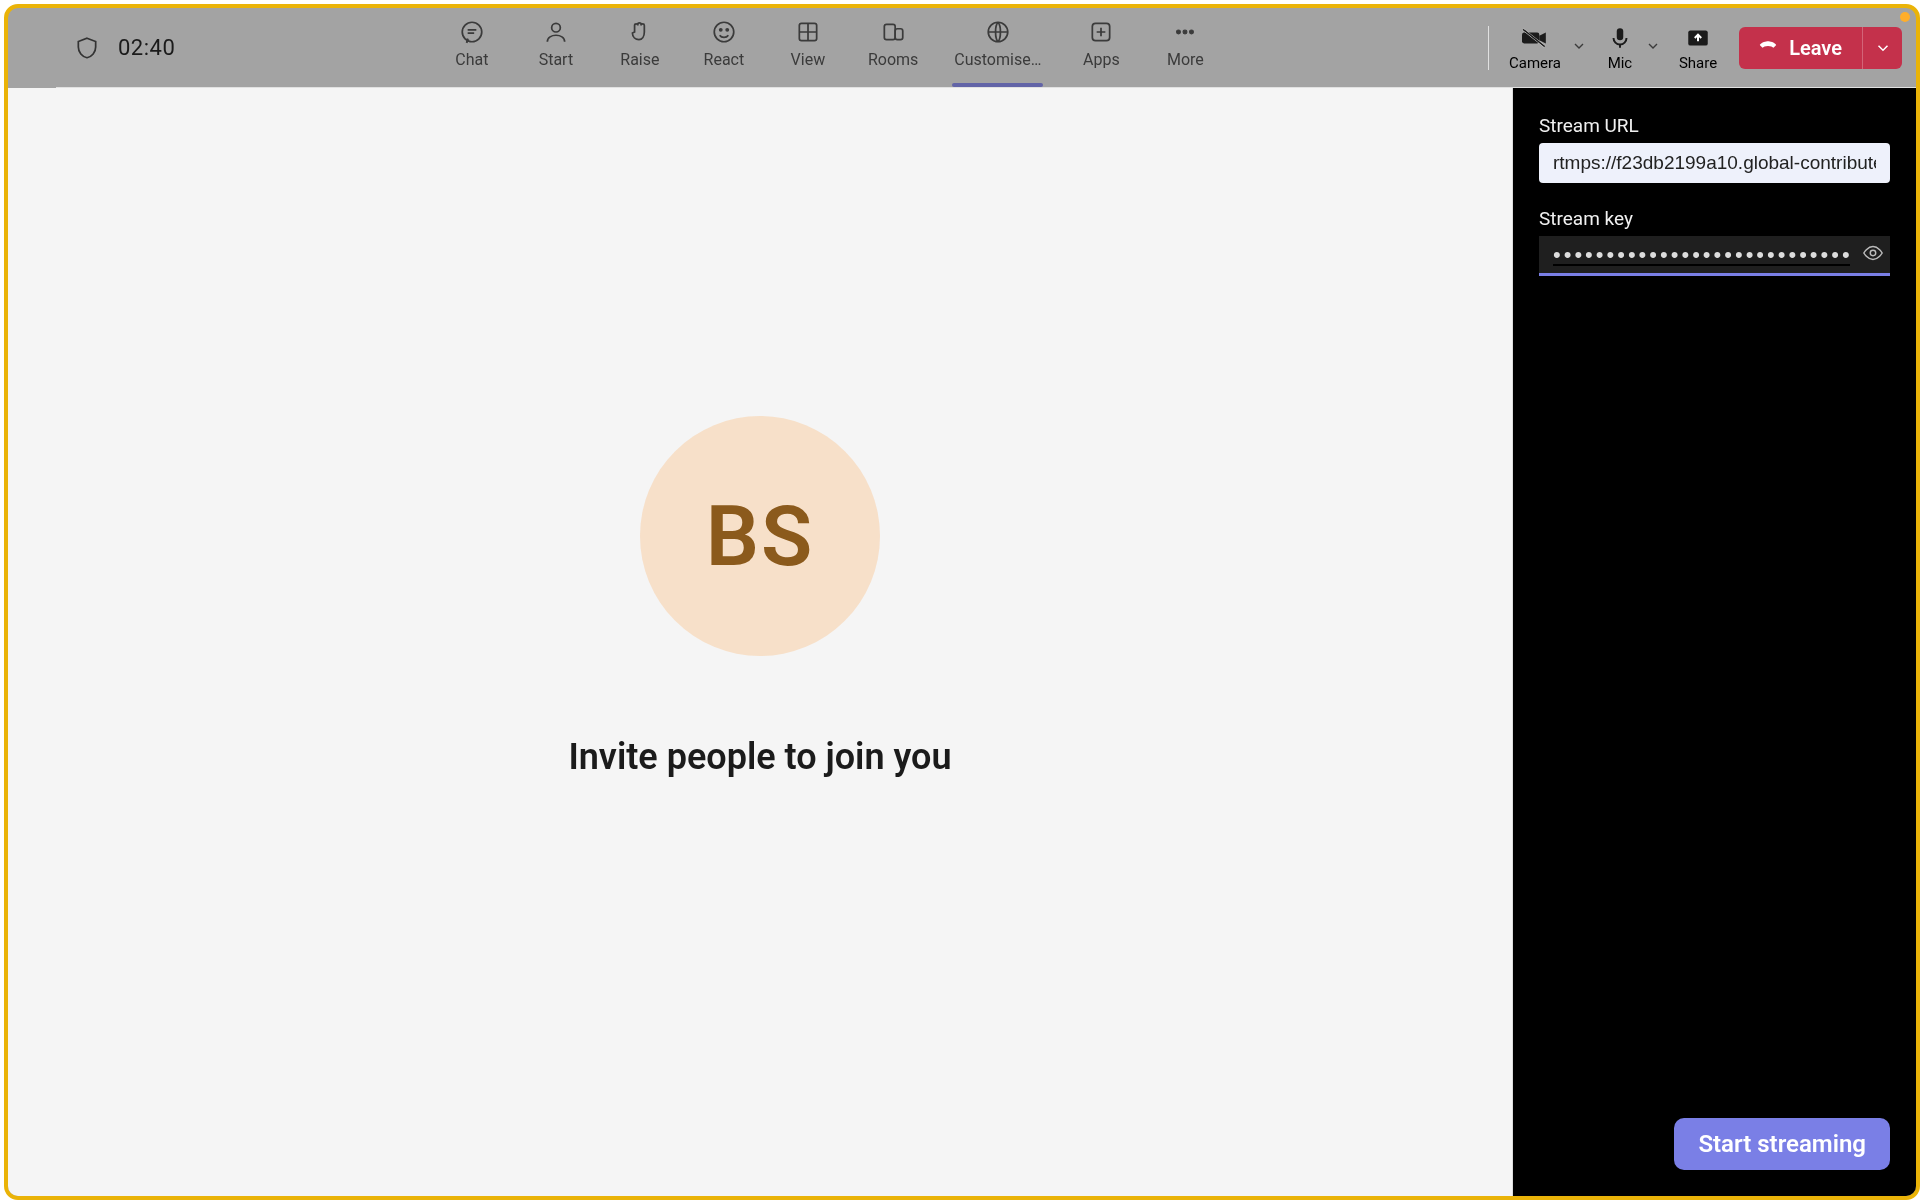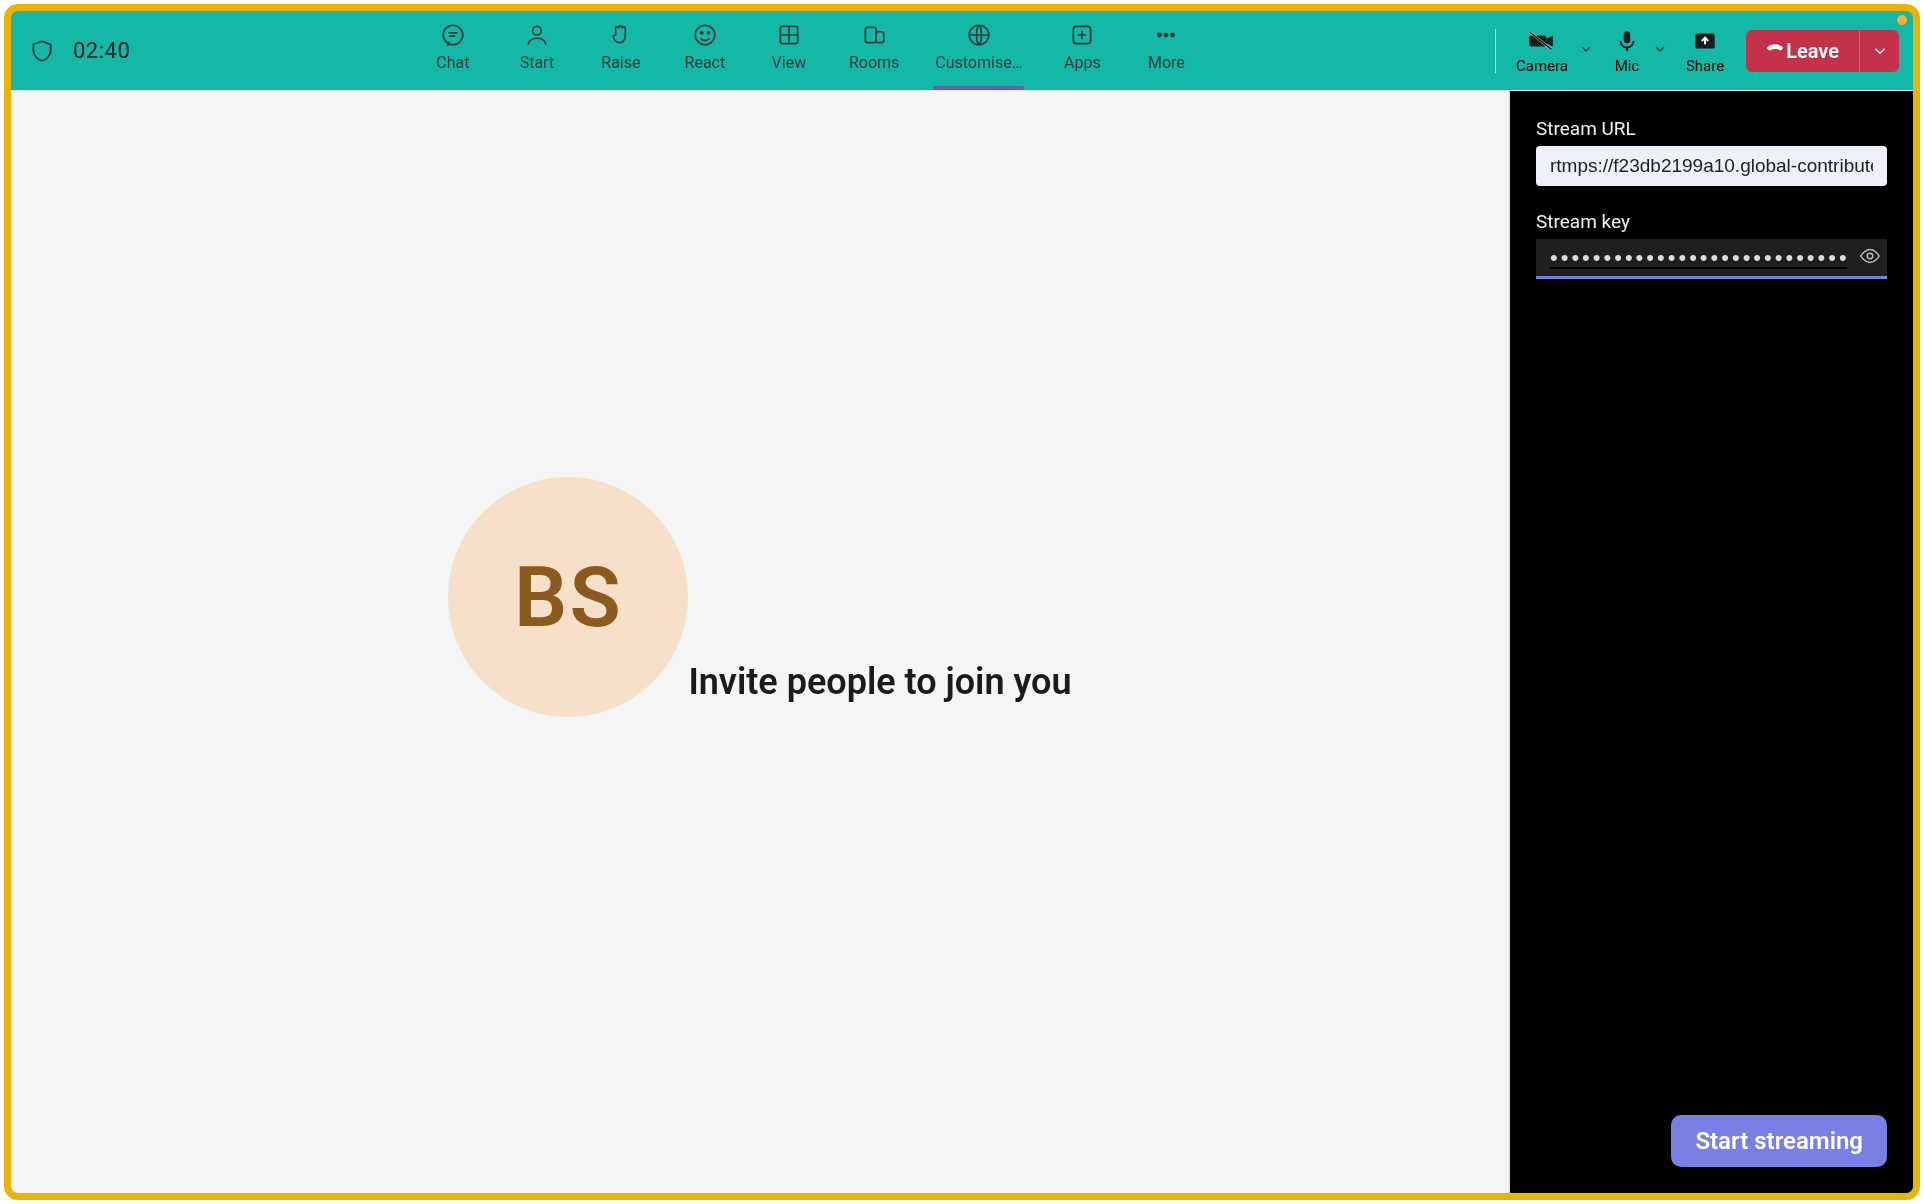--- a/index.html
+++ b/index.html
@@ -11,24 +11,25 @@
     height: 1204px;
     position: relative;
   }
 
   .frame {
     position: absolute;
     left: 4px;
     top: 4px;
     right: 4px;
     bottom: 4px;
-    border: 7px solid #eab308;
+    border: 4px solid #eab308;
     border-radius: 14px;
     overflow: hidden;
-    background: #14b8a6;
+    background: #a3a3a3;
+    padding-left: 48px;
   }
 
   .window-dot {
     position: absolute;
     top: 4px;
     right: 6px;
     width: 10px;
     height: 10px;
     border-radius: 50%;
     background: #ffae2b;
@@ -112,20 +113,21 @@
 
   .leave-wrap {
     display: flex;
     align-items: stretch;
     height: 42px;
     margin-left: 8px;
   }
   .leave-btn {
     display: flex;
     align-items: center;
+    gap: 10px;
     background: #c4314b;
     color: #fff;
     font-size: 20px;
     font-weight: 600;
     padding: 0 20px 0 18px;
     border-top-left-radius: 6px;
     border-bottom-left-radius: 6px;
     cursor: pointer;
   }
   .leave-btn svg { width: 22px; height: 22px; }
@@ -144,21 +146,21 @@
   .content {
     position: absolute;
     top: 80px; left: 0; right: 0; bottom: 0;
     display: flex;
   }
   .stage {
     flex: 1 1 auto;
     background: #f5f5f5;
     position: relative;
     display:flex;
-    flex-direction:row;
+    flex-direction:column;
     align-items:center;
     justify-content:center;
   }
   .avatar {
     width: 240px;
     height: 240px;
     border-radius: 50%;
     background: #f7e0c9;
     display:flex; align-items:center; justify-content:center;
     margin-top: -90px;

